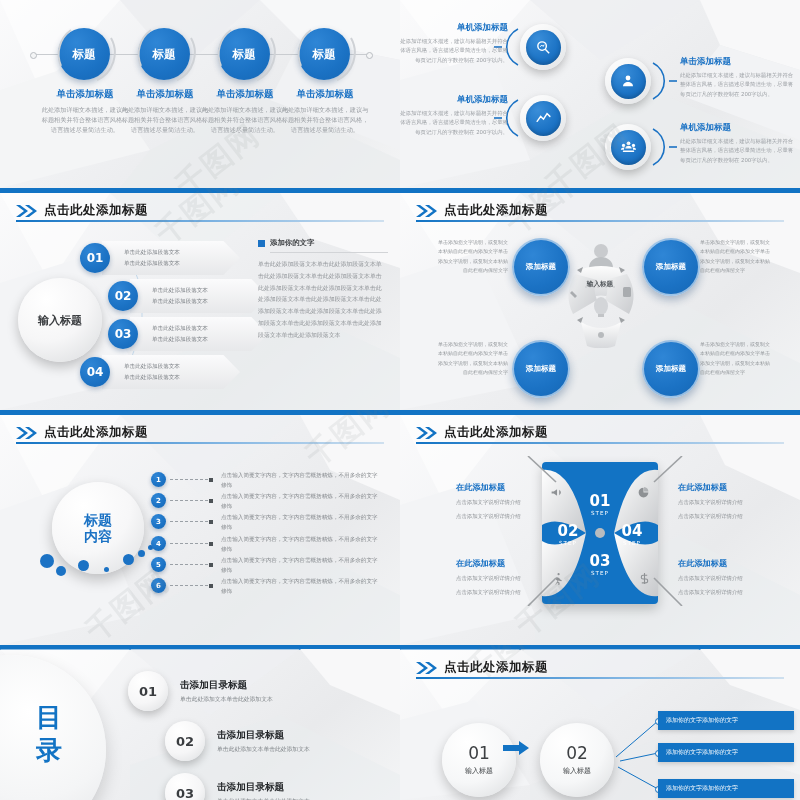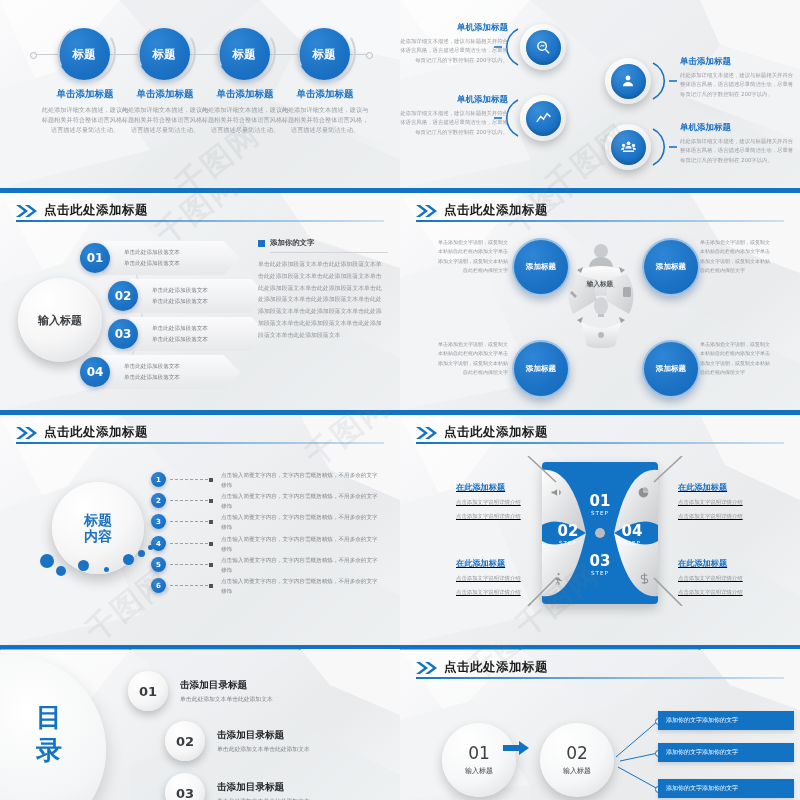--- a/index.html
+++ b/index.html
@@ -106,21 +106,21 @@
   .s5-tx{position:absolute;left:70px;top:-1px;width:158px;font-size:5.6px;line-height:1.7;color:#85898d;}
 
   
   #s6{left:400px;top:410px;height:235px;}
   .s6-stage{position:absolute;left:142px;top:52px;width:116px;height:142px;}
   .s6-core{position:absolute;left:0;top:0;width:116px;height:142px;background:#1273c4;border-radius:4px;
            box-shadow:0 5px 12px rgba(0,0,0,.20);}
   .s6-step{position:absolute;text-align:center;color:#fff;}
   .s6-step b{display:block;font-size:15px;font-weight:700;line-height:1;}
   .s6-step i{display:block;font-size:5.6px;font-style:normal;letter-spacing:1px;margin-top:1px;}
-  .s6-lbl{position:absolute;width:104px;text-decoration:underline;}
+  .s6-lbl{position:absolute;width:104px;}
   .s6-lbl b{display:block;font-size:8.2px;color:#1b72c4;font-weight:700;}
   .s6-lbl p{margin:4px 0 0;font-size:5.4px;line-height:1.85;color:#8e9296;}
 
   
   #s7{left:0;top:645px;height:155px;}
   .s7-bigc{position:absolute;left:-84px;top:10px;width:190px;height:190px;border-radius:50%;
            background:radial-gradient(circle at 60% 30%,#ffffff,#f4f5f6 50%,#dbdde0 100%);
            box-shadow:0 8px 18px rgba(0,0,0,.16);}
   .s7-word{position:absolute;left:22px;top:56px;width:54px;text-align:center;color:#1273c4;
            font-size:26px;font-weight:700;line-height:1.25;}

